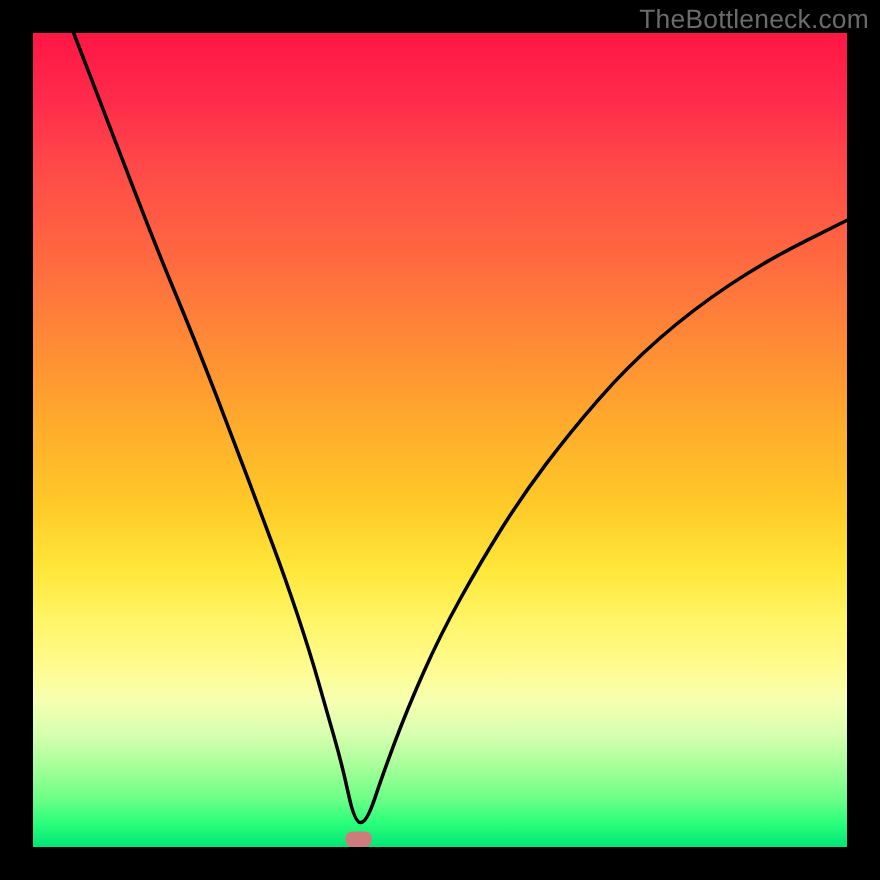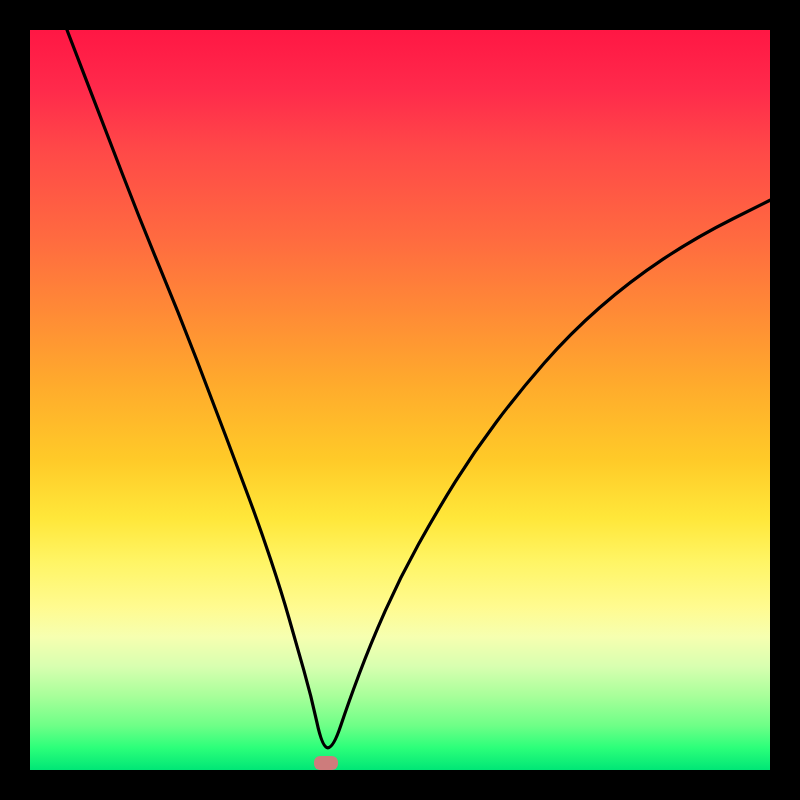--- a/index.html
+++ b/index.html
@@ -72,20 +72,21 @@
     width: 24px;
     height: 14px;
     border-radius: 6px;
     background: #cd7c7c;
   }
 </style>
 </head>
 <body>
 
 <div class="outer">
+  <div class="watermark">TheBottleneck.com</div>
 
   <div class="plot">
 
     <svg class="curve" viewBox="0 0 740 740" preserveAspectRatio="none">
       <path d="M 37.0 0.0 Q 37.0 0.0 55.5 48.1 Q 74.0 96.2 92.5 144.3 Q 111.0 192.4 129.5 236.8 Q 148.0 281.2 166.5 329.3 Q 185.0 377.4 196.1 407.0 Q 207.2 436.6 218.3 466.2 Q 229.4 495.8 240.5 529.1 Q 251.6 562.4 259.0 588.3 Q 266.4 614.2 273.8 640.1 Q 281.2 666.0 286.8 691.9 Q 292.3 717.8 297.9 717.8 Q 303.4 717.8 310.8 695.6 Q 318.2 673.4 329.3 643.8 Q 340.4 614.2 355.2 580.9 Q 370.0 547.6 388.5 514.3 Q 407.0 481.0 425.5 451.4 Q 444.0 421.8 466.2 392.2 Q 488.4 362.6 514.3 333.0 Q 540.2 303.4 569.8 277.5 Q 599.4 251.6 632.7 229.4 Q 666.0 207.2 703.0 188.7 T 740.0 170.2"></path>
     </svg>
 
     <div class="minpoint" style="left: 284px; top: 725.6px;"></div>
   </div>
 </div>

